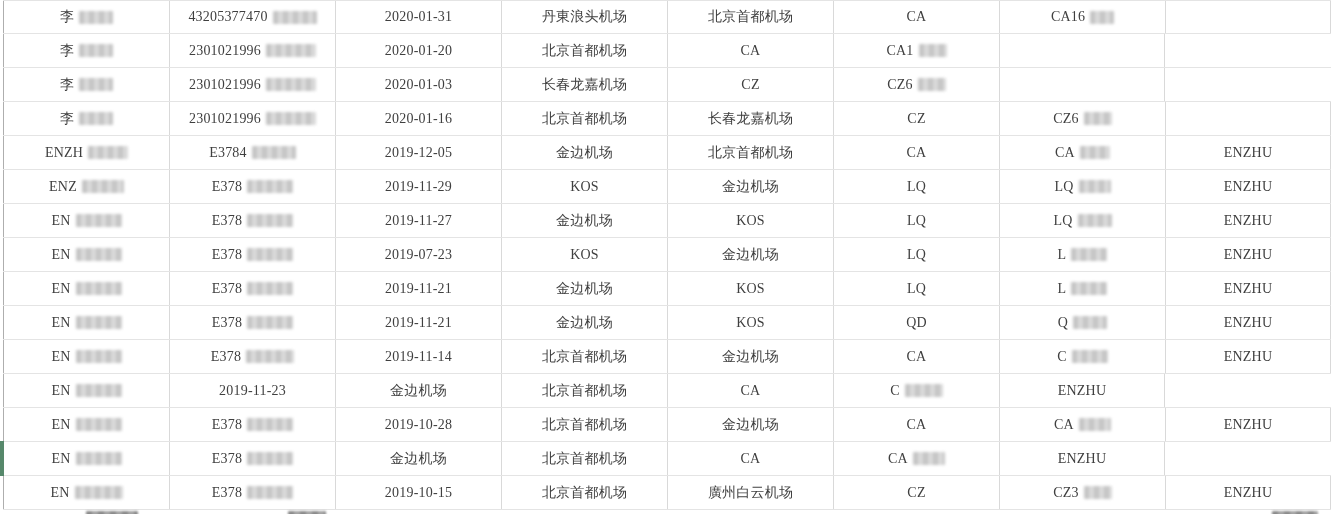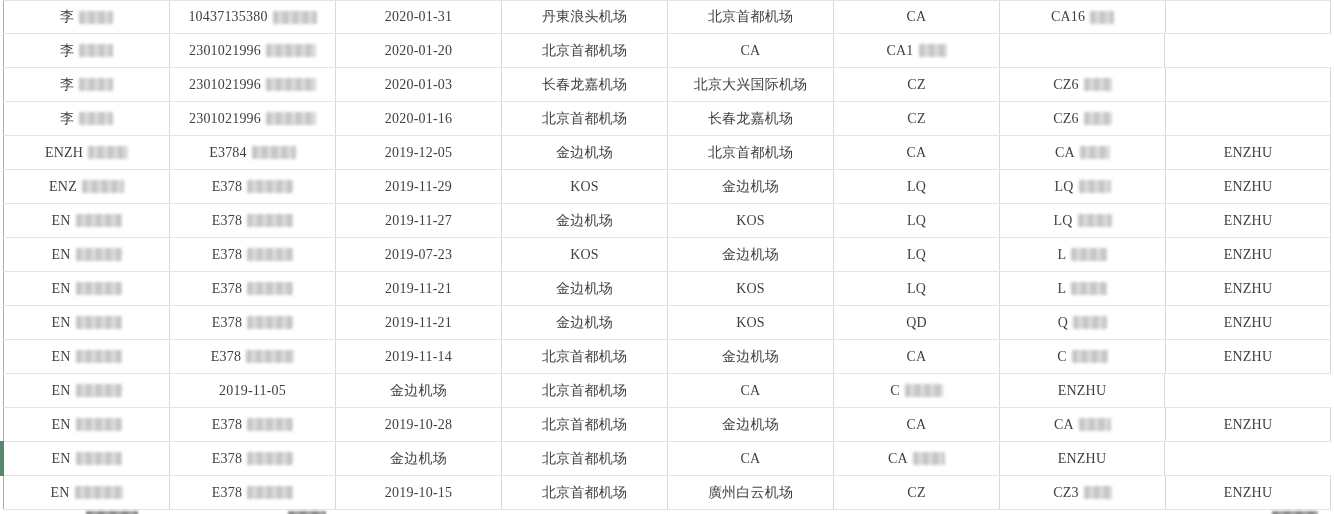--- a/index.html
+++ b/index.html
@@ -47,21 +47,21 @@
 <body style="--accent: #56886b; --hline: #e4e4e4; --vline: #d9d9d9; --outer: #aeaeae; --text: #3f3f3f;">
 
 <div class="sheet">
   <div id="tbody">
   <div class="row">
     <div class="cell">
           <span class="txt">李</span>
           <span class="blob" style="width: 34px;"></span>
         </div>
     <div class="cell">
-          <span class="txt">10437135380</span>
+          <span class="txt">43205377470</span>
           <span class="blob" style="width: 44px;"></span>
         </div>
     <div class="cell">
           <span class="txt">2020-01-31</span>
         </div>
     <div class="cell">
           <span class="txt">丹東浪头机场</span>
         </div>
     <div class="cell">
           <span class="txt">北京首都机场</span>
@@ -114,23 +114,20 @@
           <span class="txt">2301021996</span>
           <span class="blob" style="width: 50px;"></span>
         </div>
     <div class="cell">
           <span class="txt">2020-01-03</span>
         </div>
     <div class="cell">
           <span class="txt">长春龙嘉机场</span>
         </div>
     <div class="cell">
-          <span class="txt">北京大兴国际机场</span>
-        </div>
-    <div class="cell">
           <span class="txt">CZ</span>
         </div>
     <div class="cell">
           <span class="txt">CZ6</span>
           <span class="blob" style="width: 28px;"></span>
         </div>
     <div class="cell">
           <span class="txt"></span>
         </div>
   </div>
@@ -374,21 +371,21 @@
           <span class="txt">ENZHU</span>
         </div>
   </div>
 
   <div class="row">
     <div class="cell">
           <span class="txt">EN</span>
           <span class="blob" style="width: 46px;"></span>
         </div>
     <div class="cell">
-          <span class="txt">2019-11-05</span>
+          <span class="txt">2019-11-23</span>
         </div>
     <div class="cell">
           <span class="txt">金边机场</span>
         </div>
     <div class="cell">
           <span class="txt">北京首都机场</span>
         </div>
     <div class="cell">
           <span class="txt">CA</span>
         </div>

